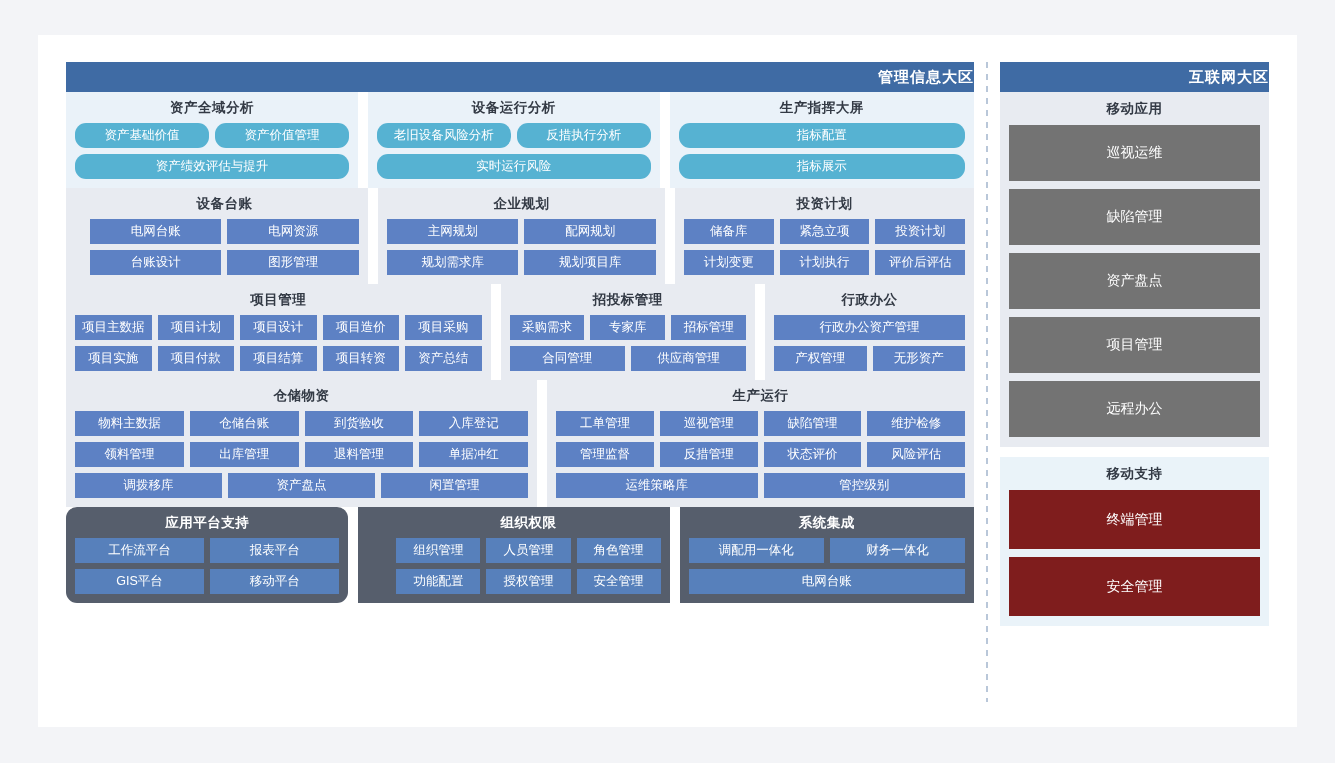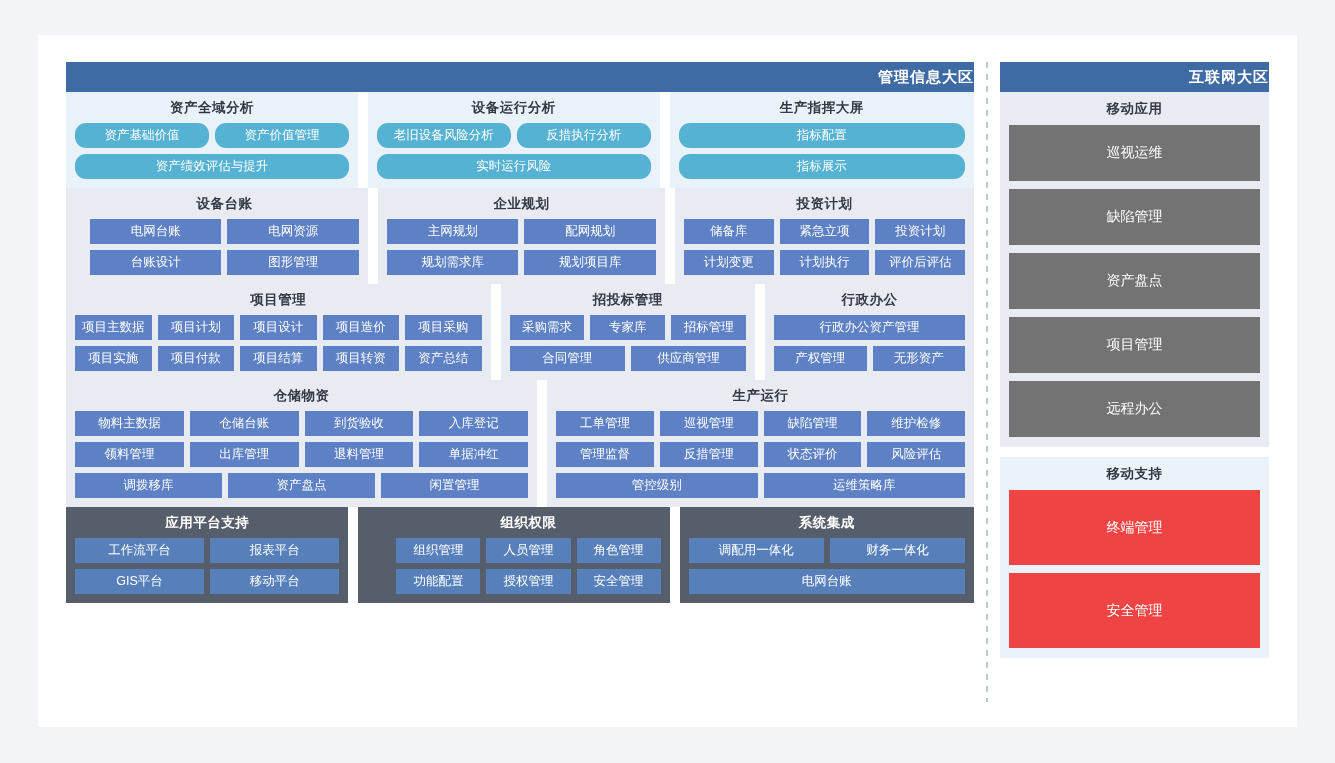--- a/index.html
+++ b/index.html
@@ -98,21 +98,21 @@
   }
   .side-tile {
     text-align: center;
     color: #ffffff;
     font-size: 14px;
     margin-bottom: 8px;
     display: flex; align-items: center; justify-content: center;
   }
   .side-tile:last-child { margin-bottom: 0; }
   .side-tile.blue { background: #737373; height: 56px; }
-  .side-tile.cyan { background: #ef4444; height: 75px; }
+  .side-tile.cyan { background: #7f1d1d; height: 59px; }
 
   .spacer-10 { height: 10px; }
 </style>
 </head>
 <body>
 
 <div class="page">
   <div class="columns">
 
     <div class="col-left">
@@ -256,27 +256,27 @@
                 <div class="tile blue">缺陷管理</div>
                 <div class="tile blue">维护检修</div>
               </div>
               <div class="tile-row">
                 <div class="tile blue">管理监督</div>
                 <div class="tile blue">反措管理</div>
                 <div class="tile blue">状态评价</div>
                 <div class="tile blue">风险评估</div>
               </div>
               <div class="tile-row">
+                <div class="tile blue">运维策略库</div>
                 <div class="tile blue">管控级别</div>
-                <div class="tile blue">运维策略库</div>
-              </div>
-            </div>
-          </div>
-          <div class="row">
-            <div class="card dark" style="flex: 287 0 0px;">
+              </div>
+            </div>
+          </div>
+          <div class="row">
+            <div class="card dark" style="flex: 287 0 0px; border-radius: 11px;">
               <div class="card-title">应用平台支持</div>
               <div class="tile-row">
                 <div class="tile steel">工作流平台</div>
                 <div class="tile steel">报表平台</div>
               </div>
               <div class="tile-row">
                 <div class="tile steel">GIS平台</div>
                 <div class="tile steel">移动平台</div>
               </div>
             </div>

